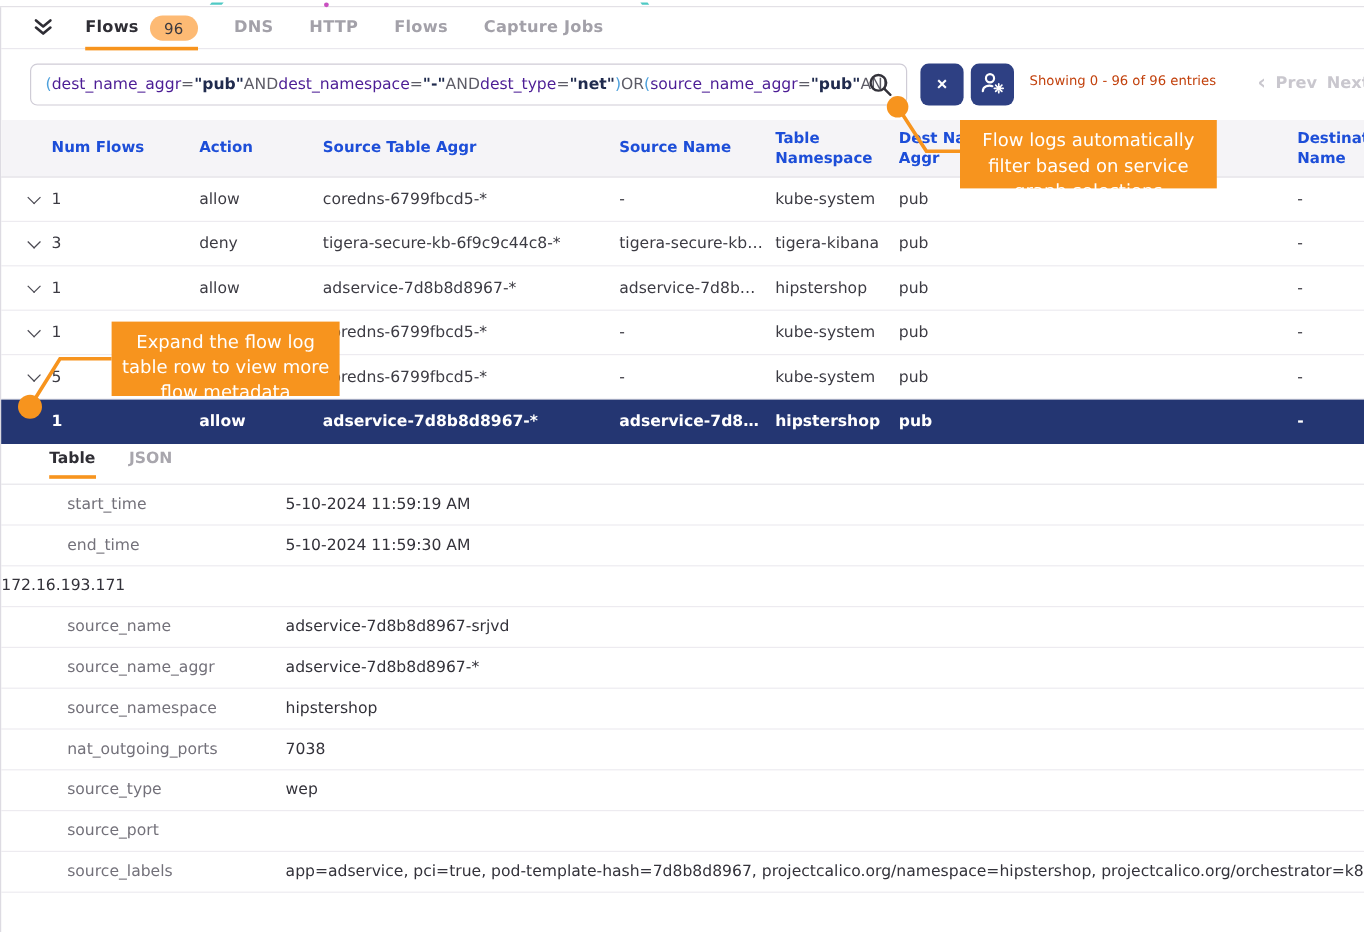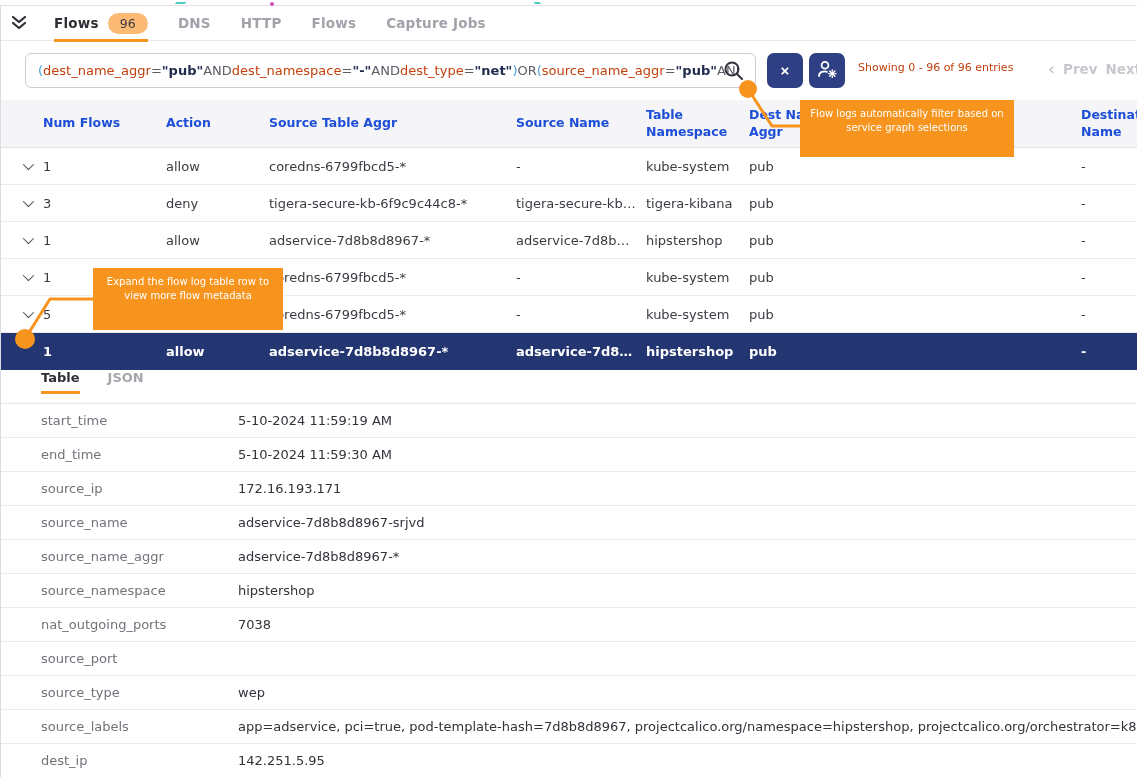--- a/index.html
+++ b/index.html
@@ -11,35 +11,35 @@
   
   .top-strip { position:relative; height:6px; background:#fff; border-bottom:1px solid #e3e1e6; }
   .frag { position:absolute; top:1px; }
   .frag-teal1 { left:176px; width:10px; height:3px; border-bottom:2px solid #4fc9c4; transform:skewX(-40deg); }
   .frag-dot  { left:270px; top:2px; width:4px; height:4px; border-radius:50%; background:#c94fc0; }
   .frag-teal2 { left:534px; width:6px; height:3px; border-bottom:2px solid #4fc9c4; transform:skewX(35deg); }
 
   .panel { border-left:1px solid #dddbe2; height:771px; position:relative; }
 
   
-  .tabbar { height:35px; display:flex; align-items:center; padding-left:9px; border-bottom:1px solid #eae8ee; }
+  .tabbar { height:35px; display:flex; align-items:center; padding-left:26px; border-bottom:1px solid #eae8ee; }
   .dbl-chevron { margin-right:26px; display:flex; align-items:center; cursor:pointer; }
   .tab { position:relative; height:35px; display:flex; align-items:center; gap:9px; margin-right:30px;
          font-size:13.5px; font-weight:700; color:#a3a1a9; cursor:pointer; letter-spacing:.2px; }
   .tab.active { color:#2f2e35; }
   .tab.active::after { content:""; position:absolute; left:0; right:0; bottom:-1px; height:3px; background:#f7941e; }
   .badge { background:#fdba74; color:#3a3940; border-radius:13px; padding:3px 12px; font-size:12.5px; font-weight:400; }
 
   
   .toolbar { position:relative; height:59px; }
   .filter-box { position:absolute; left:24px; top:12px; width:731px; height:35px;
     border:1px solid #cfccd6; border-radius:6px; background:#fff;
     display:flex; align-items:center; padding:0 34px 0 12px; overflow:hidden; white-space:nowrap;
     font-size:13px; cursor:text; }
-  .filter-box .seg-f { color:#c2410c; }
+  .filter-box .seg-f { color:#4c1d95; }
   .filter-box .seg-o { color:#5d5c66; }
   .filter-box .seg-v { color:#202b4e; font-weight:700; }
   .filter-box .seg-p { color:#4da0dc; }
   .search-ic { position:absolute; right:763px; top:18px; width:23px; height:23px; z-index:2;}
   .tbtn { position:absolute; top:12px; width:36px; height:35px; background:#2e4083; border:none; border-radius:7px;
           display:flex; align-items:center; justify-content:center; cursor:pointer; }
   .tbtn.clear { left:766px; color:#fff; font-size:15px; font-weight:700; }
   .tbtn.usr { left:808px; }
   .showing { position:absolute; left:857px; top:20px; font-size:11px; color:#c2410c; }
   .pager { position:absolute; left:1047px; top:20px; font-size:13.5px; color:#c9c7ce; font-weight:600;
@@ -54,32 +54,32 @@
            font-size:12.5px; line-height:1.3; }
   .fhead .hcell span { display:inline-block; max-width:92px; }
   .fhead .hcell.wide span { max-width:130px; }
   .cell { overflow:hidden; text-overflow:ellipsis; white-space:nowrap; padding-right:10px; }
   .chev-cell { display:flex; justify-content:flex-end; padding-right:12px; }
   .chev { width:8px; height:8px; border-right:1.6px solid #4a4952; border-bottom:1.6px solid #4a4952;
           transform:rotate(45deg) translateY(-2px); cursor:pointer; }
   .frow.selected { background:#243672; color:#fff; font-weight:700; border-bottom:none; }
 
   
-  .dtabs { height:34px; display:flex; align-items:flex-start; gap:28px; padding-left:40px; border-bottom:1px solid #e7e5ea; }
+  .dtabs { height:34px; display:flex; align-items:center; gap:28px; padding-left:40px; border-bottom:1px solid #e7e5ea; }
   .dtab { position:relative; font-size:13px; font-weight:700; color:#a8a6ad; padding-bottom:9px; cursor:pointer; }
   .dtab.active { color:#2f2e35; }
   .dtab.active::after { content:""; position:absolute; left:0; right:0; bottom:0; height:3px; background:#f7941e; }
   .drow { display:grid; grid-template-columns:237px minmax(0,1fr); align-items:center; height:34px;
           border-bottom:1px solid #edebf0; font-size:13px; }
-  .dkey { color:#73717a; padding-left:40px; }
+  .dkey { color:#73717a; padding-left:55px; }
   .dval { color:#33323a; overflow:hidden; white-space:nowrap; }
 
   
   .tour-svg { position:absolute; inset:0; width:1137px; height:777px; pointer-events:none; z-index:40; }
-  .tooltip { position:absolute; z-index:41; background:#f7941e; color:#fff; font-size:10px; line-height:1.4;
+  .tooltip { position:absolute; z-index:41; background:#f7941e; color:#fff; font-size:15px; line-height:1.4;
              text-align:center; padding:7px 8px; }
   .tt1 { left:800px; top:100px; width:214px; height:57px; }
   .tt2 { left:93px; top:268px; width:190px; height:62px; }
 </style>
 </head>
 <body>
 
 <div class="top-strip">
   <div class="frag frag-teal1"></div>
   <div class="frag frag-dot"></div>
@@ -280,21 +280,20 @@
     <div class="dkey">start_time</div>
     <div class="dval">5-10-2024 11:59:19 AM</div>
   </div>
 
   <div class="drow">
     <div class="dkey">end_time</div>
     <div class="dval">5-10-2024 11:59:30 AM</div>
   </div>
 
   <div class="drow">
-    <div class="dkey">source_ip</div>
     <div class="dval">172.16.193.171</div>
   </div>
 
   <div class="drow">
     <div class="dkey">source_name</div>
     <div class="dval">adservice-7d8b8d8967-srjvd</div>
   </div>
 
   <div class="drow">
     <div class="dkey">source_name_aggr</div>
@@ -305,38 +304,34 @@
     <div class="dkey">source_namespace</div>
     <div class="dval">hipstershop</div>
   </div>
 
   <div class="drow">
     <div class="dkey">nat_outgoing_ports</div>
     <div class="dval">7038</div>
   </div>
 
   <div class="drow">
+    <div class="dkey">source_type</div>
+    <div class="dval">wep</div>
+  </div>
+
+  <div class="drow">
     <div class="dkey">source_port</div>
     <div class="dval"></div>
   </div>
 
   <div class="drow">
-    <div class="dkey">source_type</div>
-    <div class="dval">wep</div>
-  </div>
-
-  <div class="drow">
     <div class="dkey">source_labels</div>
     <div class="dval">app=adservice, pci=true, pod-template-hash=7d8b8d8967, projectcalico.org/namespace=hipstershop, projectcalico.org/orchestrator=k8s, projectcalico.org</div>
   </div>
 
-  <div class="drow">
-    <div class="dkey">dest_ip</div>
-    <div class="dval">142.251.5.95</div>
-  </div>
 </div>
   </div>
 
 </div>
 
 <svg class="tour-svg">
   <polyline points="748,89 772,126 800,126" fill="none" stroke="#f7941e" stroke-width="3"></polyline>
   <circle cx="748" cy="89" r="9" fill="#f7941e"></circle>
   <polyline points="25,339 50,299 93,299" fill="none" stroke="#f7941e" stroke-width="3"></polyline>
   <circle cx="25" cy="339" r="10" fill="#f7941e"></circle>

